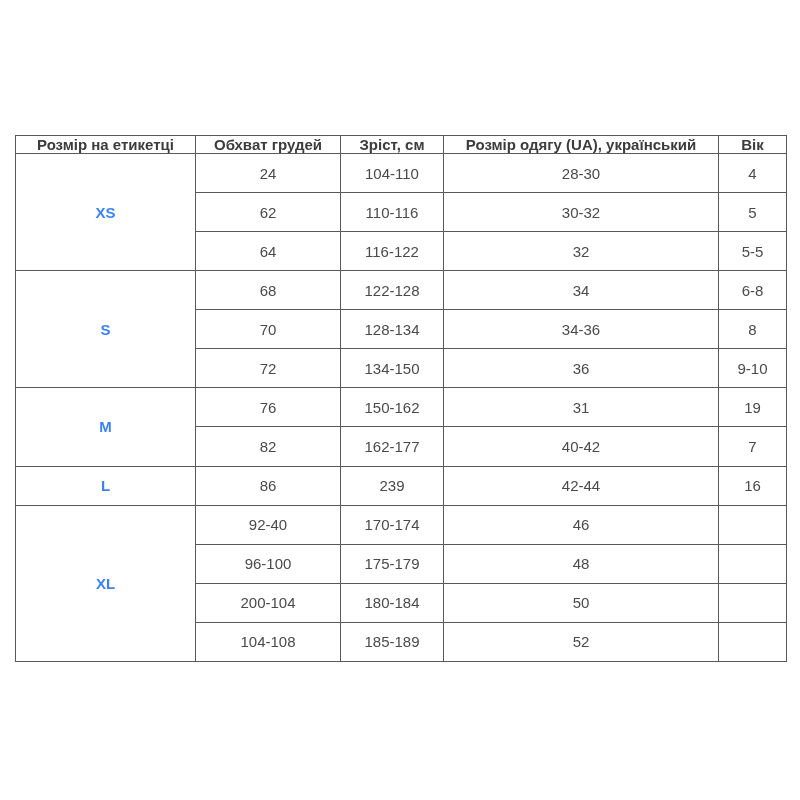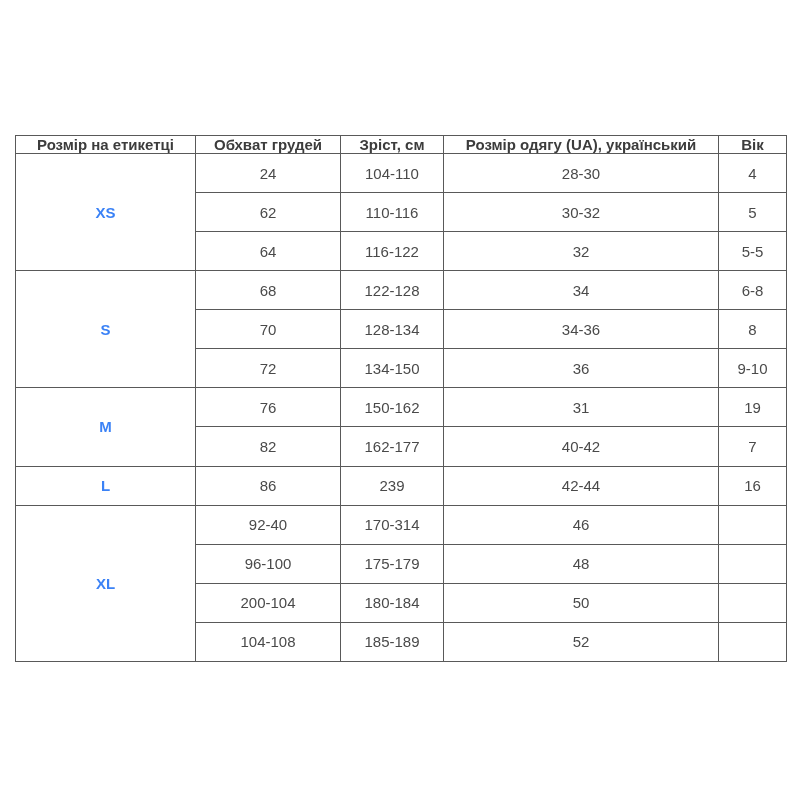--- a/index.html
+++ b/index.html
@@ -127,21 +127,21 @@
         <td class="size-label">L</td>
         <td>86</td>
         <td>239</td>
         <td>42-44</td>
         <td>16</td>
       </tr>
 
       <tr>
         <td class="size-label" rowspan="4">XL</td>
         <td>92-40</td>
-        <td>170-314</td>
+        <td>170-174</td>
         <td>46</td>
         <td></td>
       </tr>
       <tr>
         <td>96-100</td>
         <td>175-179</td>
         <td>48</td>
         <td></td>
       </tr>
       <tr>

